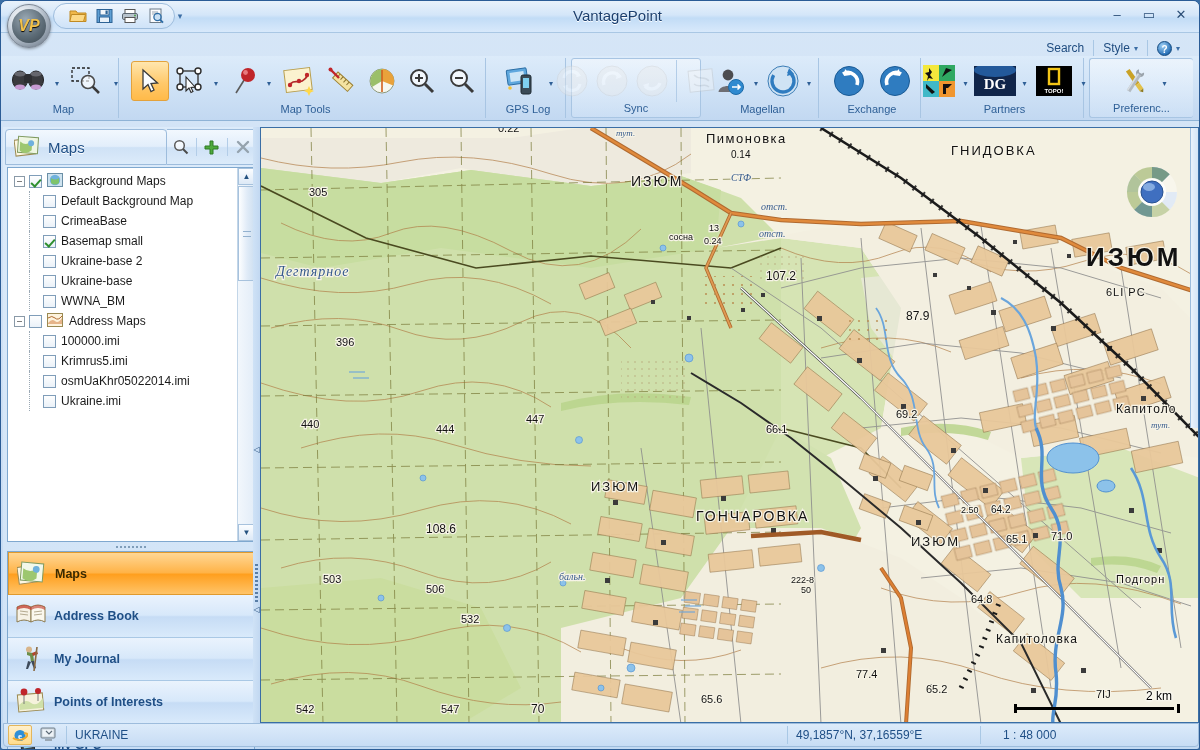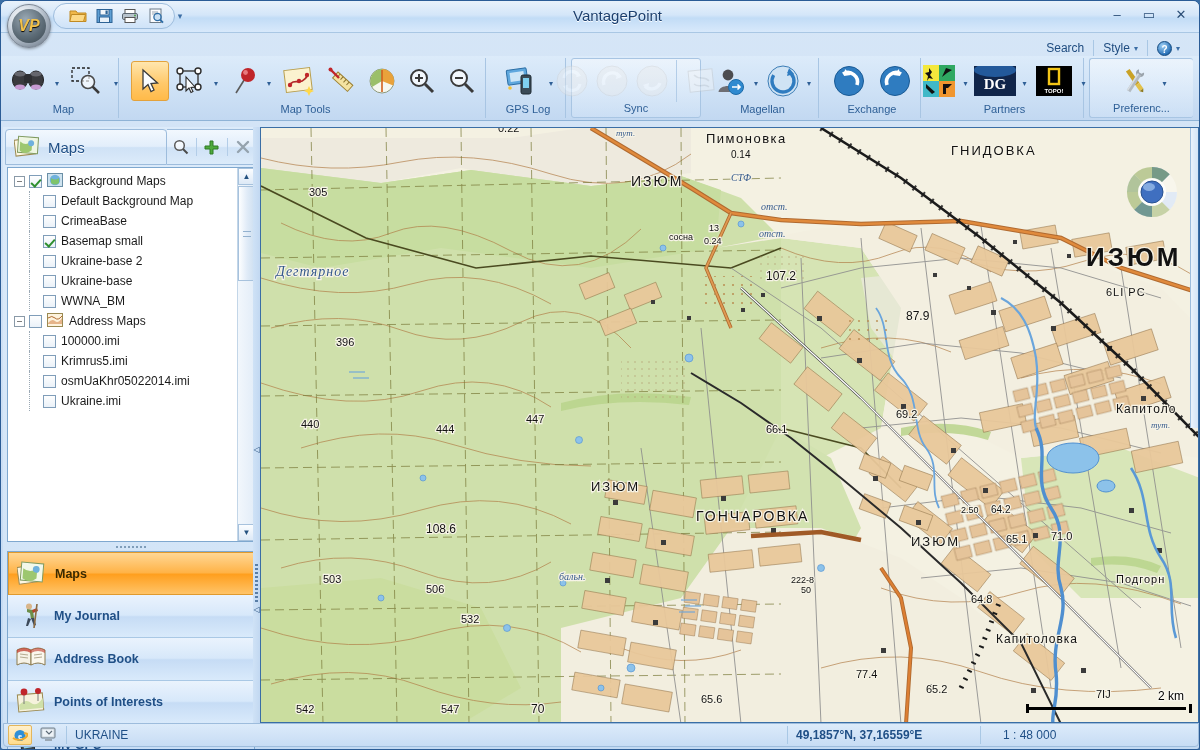--- a/index.html
+++ b/index.html
@@ -340,21 +340,21 @@
   #map-canvas { position: absolute; left: 0; top: 0; width: 939px; height: 596px; }
 
   
   #map-rose {
     position: absolute; right: 18px; top: 36px;
     width: 56px; height: 56px;
     z-index: 20;
   }
   
   #scale-bar {
-    position: absolute; right: 12px; bottom: 10px;
+    position: absolute; right: 24px; bottom: 10px;
     width: 160px; z-index: 20;
     text-align: right;
   }
   #scale-label {
     font-size: 12px; color: #000;
     text-shadow: 0 0 3px #fff, 0 0 3px #fff, 0 0 3px #fff;
     margin-bottom: 1px; margin-right: 2px;
   }
   #scale-line {
     height: 8px; position: relative;
@@ -871,44 +871,44 @@
         <div class="nav-item selected">
           <span class="nav-icon"><svg width="28" height="26" viewBox="0 0 28 26">
               <rect x="1" y="6" width="21" height="17" fill="#fdf7e2" stroke="#9b8a52" transform="rotate(-8 11 14)"></rect>
               <rect x="4" y="3" width="22" height="18" fill="#f2f8ea" stroke="#7f9a5f" transform="rotate(5 15 12)"></rect>
               <path d="M6 9 q7 5 14 -1 l0 10 q-7 6 -14 1 z" fill="#9dc76f" transform="rotate(5 15 12)"></path>
               <circle cx="19" cy="9" r="3.4" fill="#6fb1dd" transform="rotate(5 15 12)"></circle>
             </svg></span>
           <span>Maps</span>
         </div>
         <div class="nav-item">
-          <span class="nav-icon"><svg width="28" height="28" viewBox="0 0 28 28">
-              <circle cx="13" cy="4.5" r="3" fill="#d8b58a"></circle>
-              <path d="M11 7 l6 1 1 8 -3 1 -1 -6 -3 -1z" fill="#6d8f4a"></path>
-              <path d="M16 8 l5 -2 1 3 -5 2z" fill="#b3452c"></path>
-              <path d="M12 16 l-2 8 2 0 3 -7z" fill="#3d4a5a"></path>
-              <path d="M15 16 l3 8 2 -1 -2 -7z" fill="#3d4a5a"></path>
-              <line x1="21" y1="2" x2="18" y2="26" stroke="#8a6a42" stroke-width="1.6"></line>
-            </svg></span>
-          <span>My Journal</span>
-        </div>
-        <div class="nav-item">
           <span class="nav-icon"><svg width="30" height="24" viewBox="0 0 30 24">
               <path d="M1 5 q7 -4 14 0 l0 15 q-7 -4 -14 0z" fill="#f6f2e6" stroke="#8b7a4f"></path>
               <path d="M29 5 q-7 -4 -14 0 l0 15 q7 -4 14 0z" fill="#fbf8ee" stroke="#8b7a4f"></path>
               <path d="M1 5 q7 -4 14 0 l0 3 q-7 -4 -14 0z" fill="#c0392b" opacity="0.75"></path>
               <path d="M29 5 q-7 -4 -14 0 l0 3 q7 -4 14 0z" fill="#c0392b" opacity="0.6"></path>
               <g stroke="#b4aa90">
                 <line x1="4" y1="9" x2="12" y2="10"></line>
                 <line x1="4" y1="12" x2="12" y2="13"></line>
                 <line x1="18" y1="10" x2="26" y2="9"></line>
                 <line x1="18" y1="13" x2="26" y2="12"></line>
               </g>
             </svg></span>
           <span>Address Book</span>
+        </div>
+        <div class="nav-item">
+          <span class="nav-icon"><svg width="28" height="28" viewBox="0 0 28 28">
+              <circle cx="13" cy="4.5" r="3" fill="#d8b58a"></circle>
+              <path d="M11 7 l6 1 1 8 -3 1 -1 -6 -3 -1z" fill="#6d8f4a"></path>
+              <path d="M16 8 l5 -2 1 3 -5 2z" fill="#b3452c"></path>
+              <path d="M12 16 l-2 8 2 0 3 -7z" fill="#3d4a5a"></path>
+              <path d="M15 16 l3 8 2 -1 -2 -7z" fill="#3d4a5a"></path>
+              <line x1="21" y1="2" x2="18" y2="26" stroke="#8a6a42" stroke-width="1.6"></line>
+            </svg></span>
+          <span>My Journal</span>
         </div>
         <div class="nav-item">
           <span class="nav-icon"><svg width="30" height="26" viewBox="0 0 30 26">
               <rect x="2" y="6" width="25" height="17" fill="#f6f2dd" stroke="#9b8a52" transform="rotate(-5 14 14)"></rect>
               <path d="M3 16 q7 -6 12 -1 t12 -4 l0 10 -24 0z" fill="#cfe0a8" transform="rotate(-5 14 14)"></path>
               <line x1="8" y1="16" x2="8" y2="6" stroke="#7a7a7a"></line>
               <circle cx="8" cy="4" r="3.4" fill="#c0252a"></circle>
               <line x1="22" y1="13" x2="22" y2="4" stroke="#7a7a7a"></line>
               <circle cx="22" cy="3" r="3" fill="#c0252a"></circle>
             </svg></span>
@@ -1341,18 +1341,18 @@
       <svg width="18" height="16" viewBox="0 0 18 16">
         <rect x="1" y="1" width="14" height="10" rx="1" fill="#c8d2da" stroke="#72808c"></rect>
         <rect x="2.5" y="2.5" width="11" height="7" fill="#eef3f7"></rect>
         <rect x="5" y="12" width="7" height="2" fill="#9aa7b3"></rect>
         <path d="M6 4 l3 3 3 -3" stroke="#5d6b77" stroke-width="1.2" fill="none"></path>
       </svg>
     </div>
     <div class="sb-vline"></div>
     <div class="sb-cell" style="width:720px;">UKRAINE</div>
     <div class="sb-vline"></div>
-    <div class="sb-cell" style="width:192px;font-weight:bold;">49,1857°N, 37,16559°E</div>
+    <div class="sb-cell" style="width:192px;">49,1857°N, 37,16559°E</div>
     <div class="sb-vline"></div>
     <div class="sb-cell" style="width:120px; padding-left:22px;">1 : 48 000</div>
   </div>
 
 </div>
 
 </body></html>

